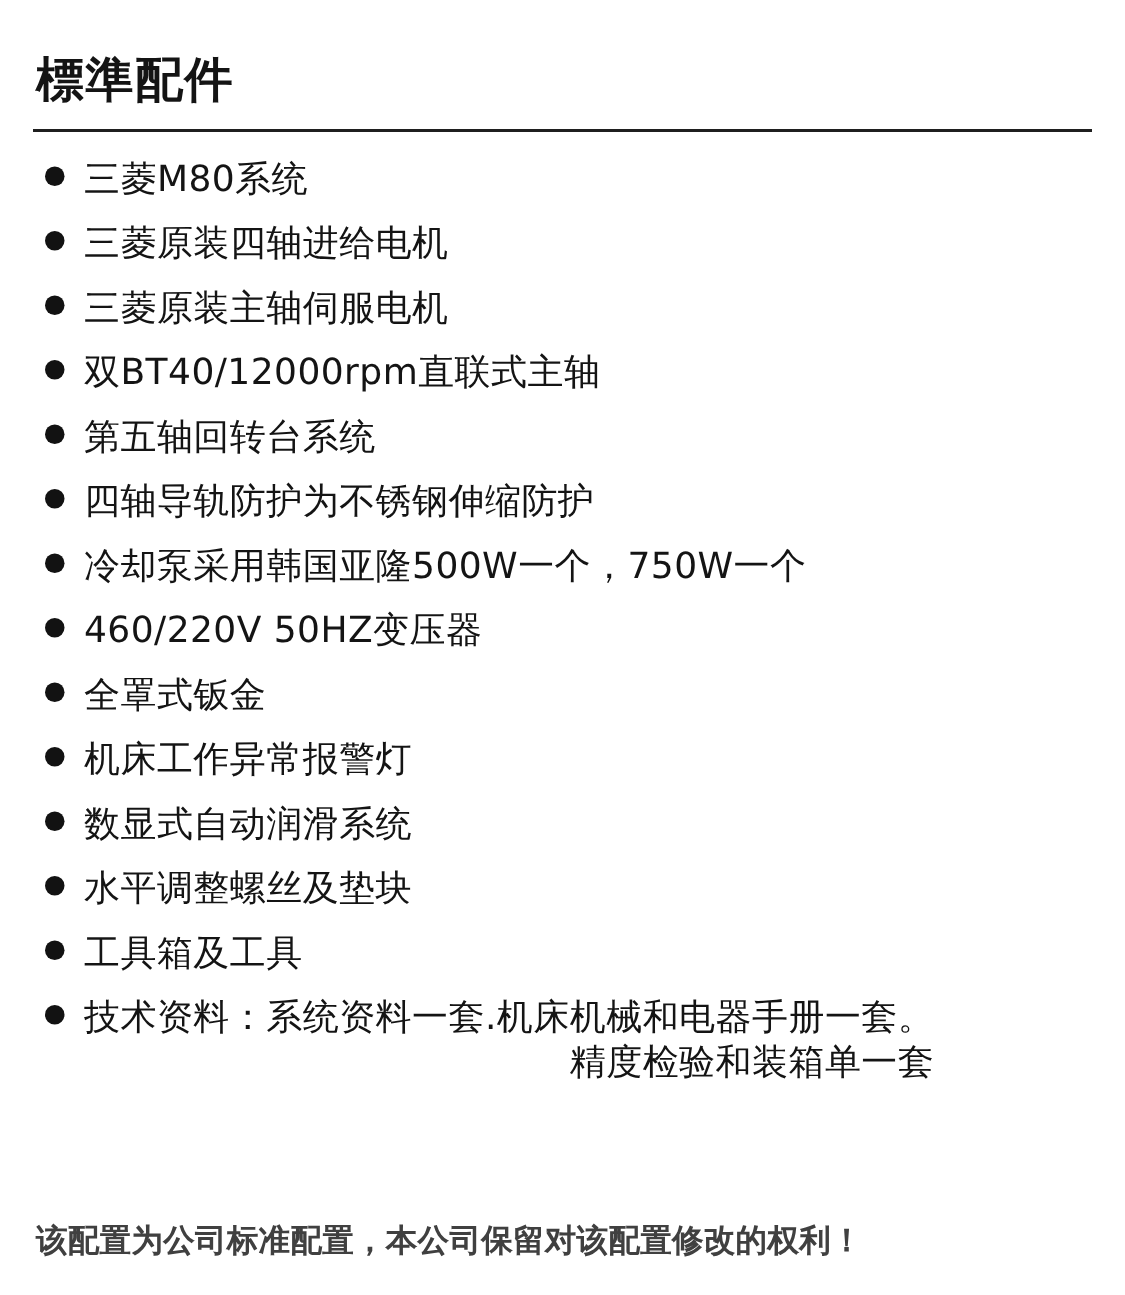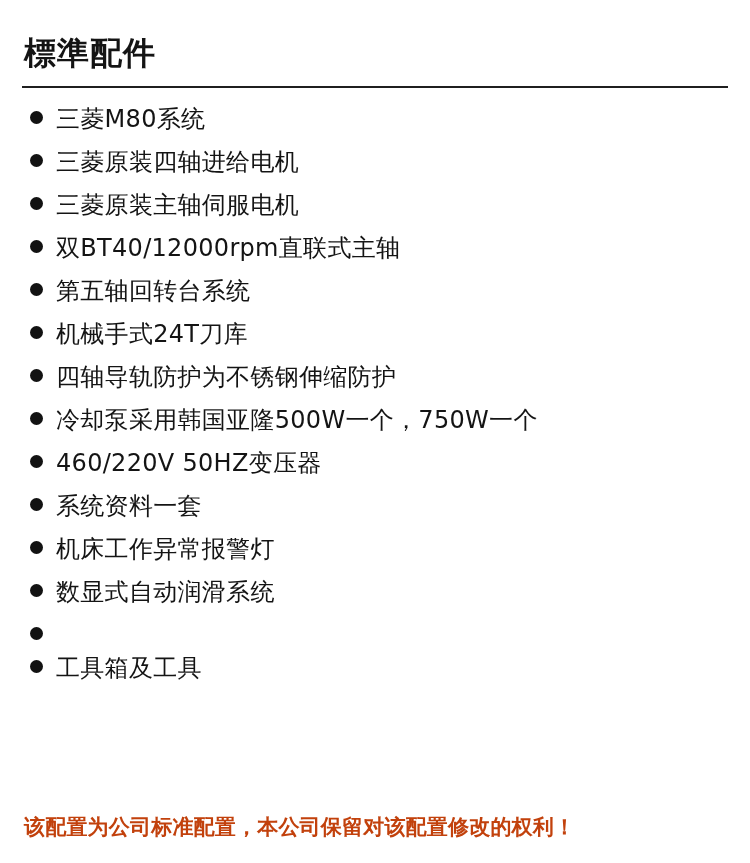--- a/index.html
+++ b/index.html
@@ -61,21 +61,21 @@
     white-space: pre-line;
     text-align: right;
   }
   .footer-note {
     position: absolute;
     left: 24px;
     right: 22px;
     bottom: 22px;
     font-size: 21px;
     font-weight: bold;
-    color: #c2410c;
+    color: #404040;
     letter-spacing: 0.2px;
   }
 </style>
 </head>
 <body>
 
 <div class="page">
 
   <div class="title">標準配件</div>
   <div class="divider"></div>
@@ -96,49 +96,51 @@
     <li>
       <span class="bullet"></span>
       <span class="item-text">双BT40/12000rpm直联式主轴</span>
     </li>
     <li>
       <span class="bullet"></span>
       <span class="item-text">第五轴回转台系统</span>
     </li>
     <li>
       <span class="bullet"></span>
-      <span class="item-text">机械手式24T刀库</span>
-    </li>
-    <li>
-      <span class="bullet"></span>
       <span class="item-text">四轴导轨防护为不锈钢伸缩防护</span>
     </li>
     <li>
       <span class="bullet"></span>
       <span class="item-text">冷却泵采用韩国亚隆500W一个，750W一个</span>
     </li>
     <li>
       <span class="bullet"></span>
       <span class="item-text">460/220V 50HZ变压器</span>
     </li>
     <li>
       <span class="bullet"></span>
-      <span class="item-text">系统资料一套</span>
+      <span class="item-text">全罩式钣金</span>
     </li>
     <li>
       <span class="bullet"></span>
       <span class="item-text">机床工作异常报警灯</span>
     </li>
     <li>
       <span class="bullet"></span>
       <span class="item-text">数显式自动润滑系统</span>
     </li>
     <li>
       <span class="bullet"></span>
+      <span class="item-text">水平调整螺丝及垫块</span>
     </li>
     <li>
       <span class="bullet"></span>
       <span class="item-text">工具箱及工具</span>
+    </li>
+    <li>
+      <span class="bullet"></span>
+      <span class="item-text">技术资料：系统资料一套.机床机械和电器手册一套。
+精度检验和装箱单一套</span>
     </li>
   </ul>
 
   <div class="footer-note">该配置为公司标准配置，本公司保留对该配置修改的权利！</div>
 </div>
 
 </body></html>

